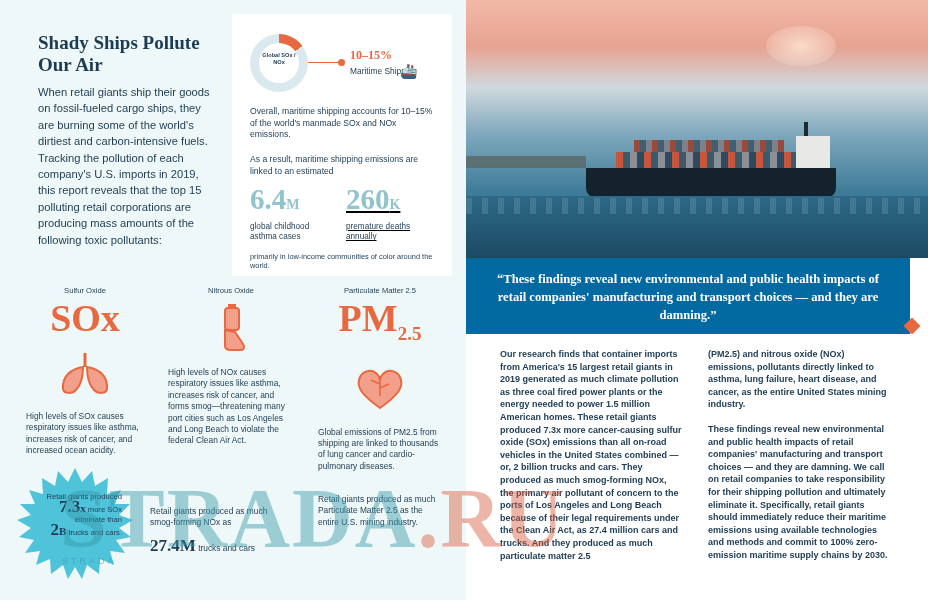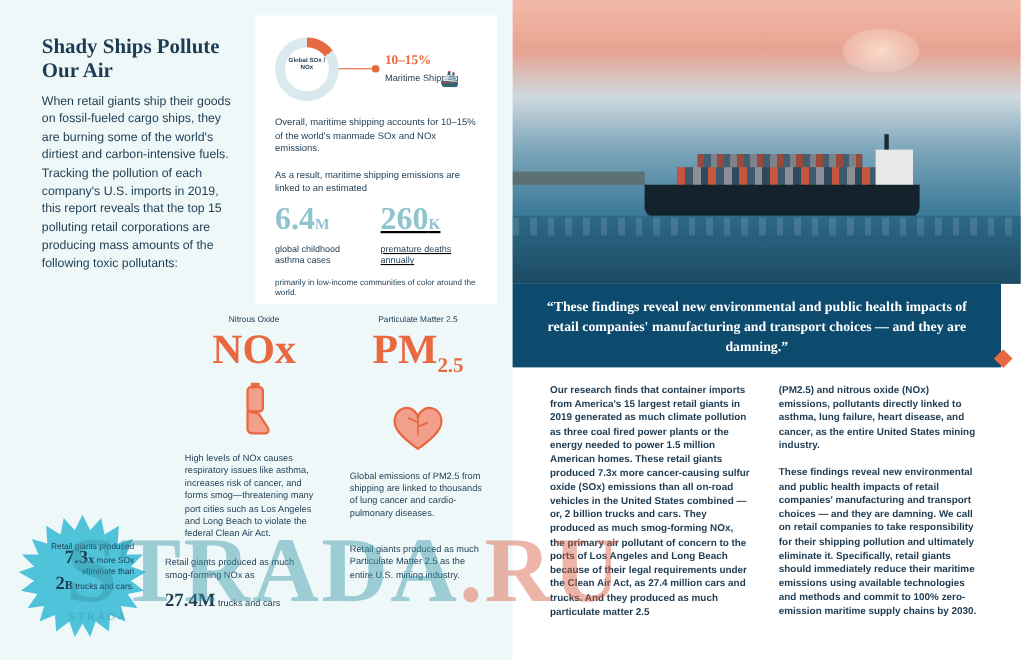--- a/index.html
+++ b/index.html
@@ -159,21 +159,21 @@
   .photo .water{
     position:absolute;left:0;top:196px;width:462px;height:62px;
     background:linear-gradient(#2d6a87,#1c4a63);
   }
   .photo .glint{
     position:absolute;left:0;top:198px;width:462px;height:16px;
     background:repeating-linear-gradient(90deg,rgba(255,255,255,.12) 0 6px,rgba(255,255,255,0) 6px 16px);
   }
 
   .quote{
-    position:absolute;left:0;top:258px;width:444px;height:76px;background:#0c4a6e;
+    position:absolute;left:0;top:258px;width:444px;height:76px;background:#0369a1;
   }
   .quote p{
     margin:0;padding:12px 22px 0 22px;
     font-family:"Liberation Serif",serif;font-weight:bold;
     font-size:12.6px;line-height:18px;color:#ffffff;text-align:center;
   }
   .diamond{
     position:absolute;left:440px;top:320px;width:12px;height:12px;background:#e8683f;
     transform:rotate(45deg);
   }
@@ -230,24 +230,35 @@
         </div>
         <div class="bn bn2">
           <div class="v"><span>260</span><i>K</i></div>
           <div class="lbl">premature deaths annually</div>
         </div>
       </div>
 
       <p class="foot">primarily in low-income communities of color around the world.</p>
     </div>
 
+    <div class="poll p-sox">
+      <div class="kicker">Sulfur Oxide</div>
+      <div class="big">SOx</div>
+      <div class="art">
+        <svg width="70" height="50" viewBox="0 0 70 50">
+          <path d="M35 6 v14" stroke="#e8683f" stroke-width="3" fill="none"></path>
+          <path d="M33 20 C20 22 12 30 13 42 C14 47 22 47 26 43 C31 38 33 30 33 20 Z" fill="#f2a08c" stroke="#e8683f" stroke-width="2"></path>
+          <path d="M37 20 C50 22 58 30 57 42 C56 47 48 47 44 43 C39 38 37 30 37 20 Z" fill="#f2a08c" stroke="#e8683f" stroke-width="2"></path>
+        </svg>
+      </div>
+      <div class="body">High levels of SOx causes respiratory issues like asthma, increases risk of cancer, and increased ocean acidity.</div>
+    </div>
 
     <div class="poll p-nox">
       <div class="kicker">Nitrous Oxide</div>
-      <div class="big">NOx</div>
       <div class="art">
         <svg width="60" height="52" viewBox="0 0 60 52">
           <rect x="24" y="6" width="14" height="22" rx="3" fill="#f2a08c" stroke="#e8683f" stroke-width="2"></rect>
           <path d="M24 28 L24 44 C24 47 27 48 30 48 L40 48 C43 48 44 45 42 42 L34 30 Z" fill="#f2a08c" stroke="#e8683f" stroke-width="2"></path>
           <rect x="27" y="2" width="8" height="5" fill="#e8683f"></rect>
         </svg>
       </div>
       <div class="body">High levels of NOx causes respiratory issues like asthma, increases risk of cancer, and forms smog—threatening many port cities such as Los Angeles and Long Beach to violate the federal Clean Air Act.</div>
     </div>
 

